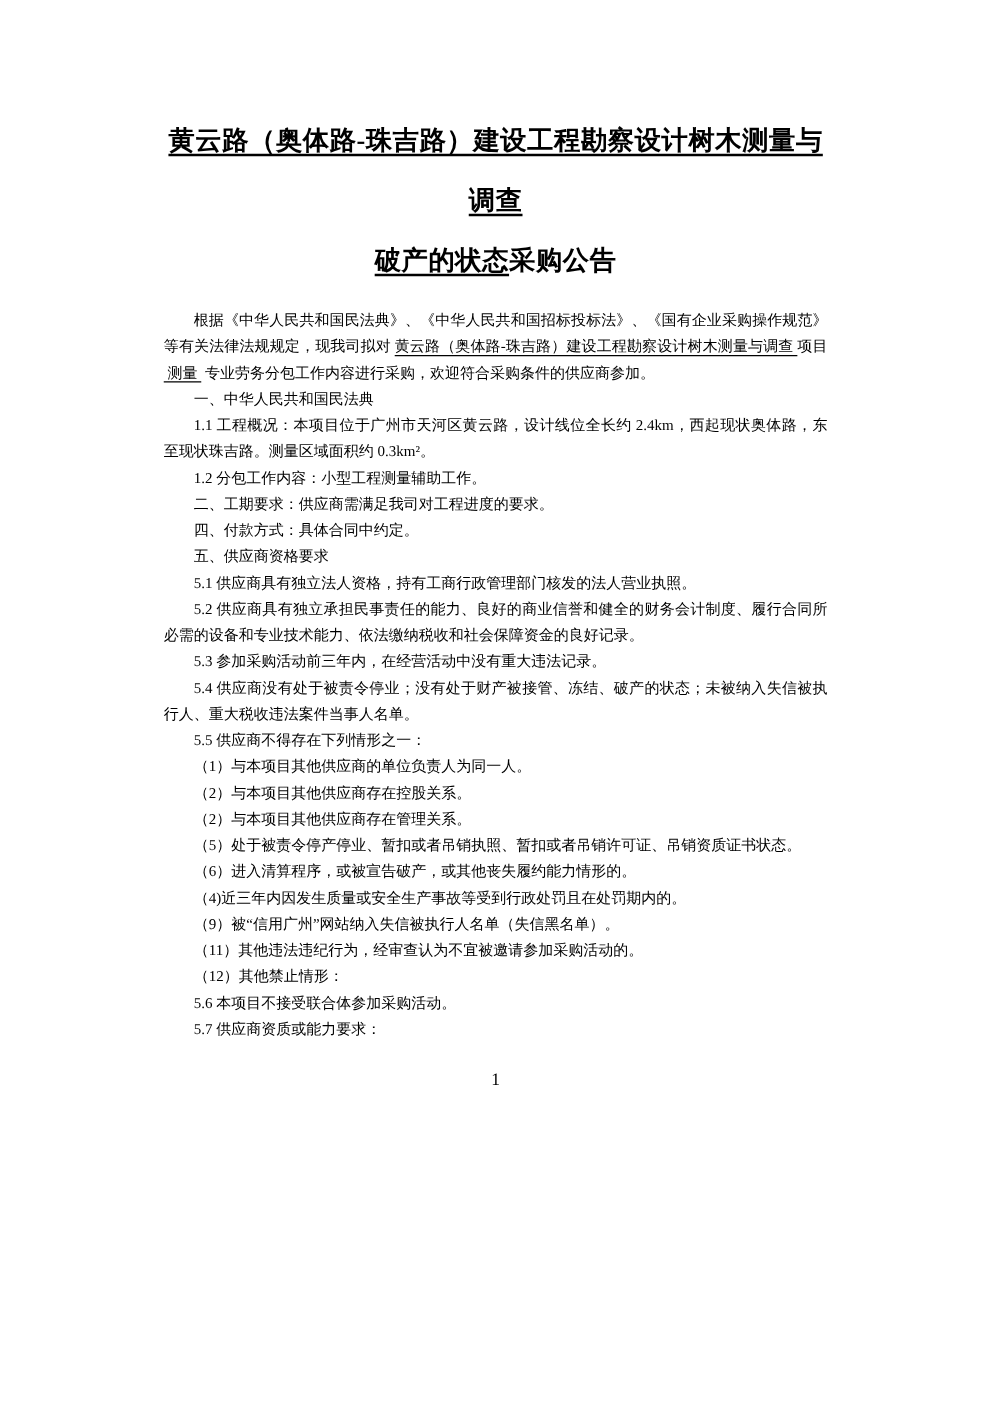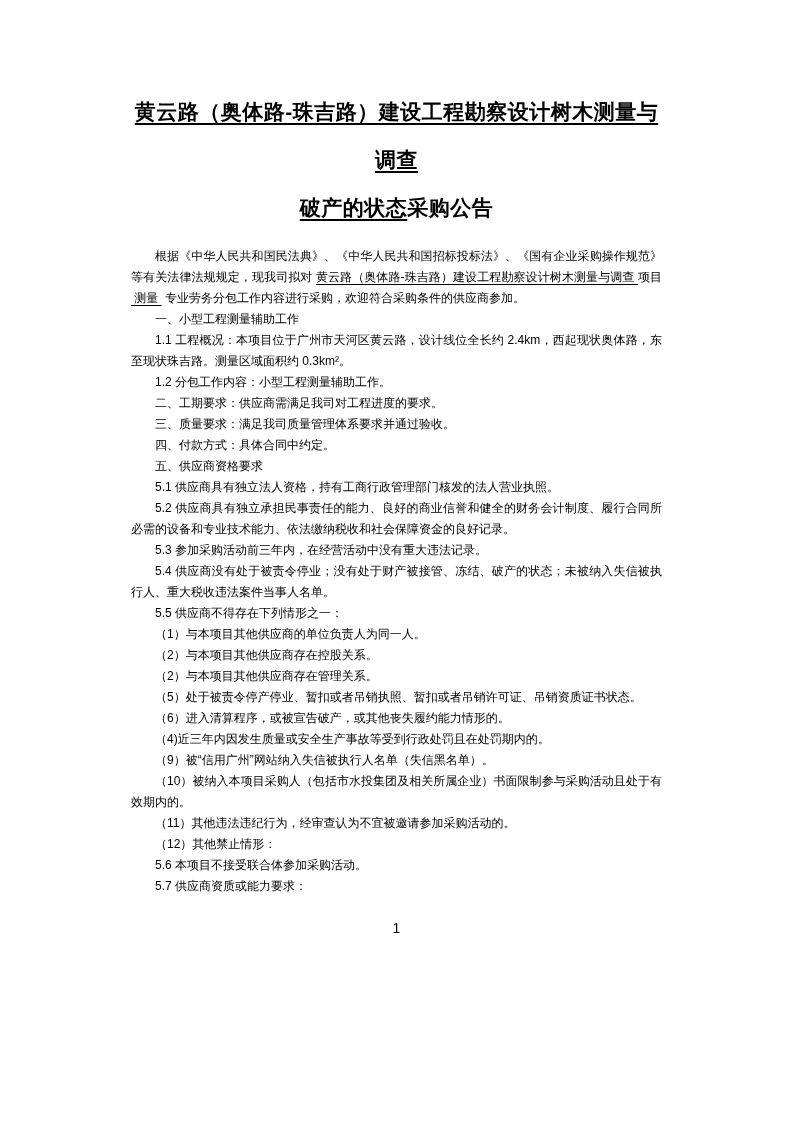--- a/index.html
+++ b/index.html
@@ -10,21 +10,21 @@
   .page {
     position: relative;
     width: 731px;
     height: 1122px;
     margin: 0 auto;
     background: #ffffff;
     color: #000000;
     box-sizing: border-box;
     padding: 88px 100px 0 100px;
     overflow: hidden;
-    font-family: Liberation Sans, sans-serif;
+    font-family: Liberation Serif, serif;
   }
   .doc-title {
     margin: 0;
     text-align: center;
     font-size: 21px;
     font-weight: 700;
     line-height: 48px;
     letter-spacing: 0.5px;
   }
   .u {
@@ -58,40 +58,38 @@
 <body>
 
 <div class="page">
 
   <h1 class="doc-title"><span class="u">黄云路（奥体路-珠吉路）建设工程勘察设计树木测量与调查</span></h1>
 
   <h1 class="doc-title"><span class="u">破产的状态</span><span>采购公告</span></h1>
 
   <div class="body-text">
       <p class="para"><span>根据《中华人民共和国民法典》、《中华人民共和国招标投标法》、《国有企业采购操作规范》等有关法律法规规定，现我司拟对 </span><span class="u">黄云路（奥体路-珠吉路）建设工程勘察设计树木测量与调查&nbsp;</span><span>项目 </span><span class="u">&nbsp;测量&nbsp;</span><span> 专业劳务分包工作内容进行采购，欢迎符合采购条件的供应商参加。</span></p>
-      <p class="para"><span>一、小型工程测量辅助工作</span></p>
+      <p class="para"><span>一、中华人民共和国民法典</span></p>
       <p class="para"><span>1.1 工程概况：本项目位于广州市天河区黄云路，设计线位全长约 2.4km，西起现状奥体路，东至现状珠吉路。测量区域面积约 0.3km²。</span></p>
       <p class="para"><span>1.2 分包工作内容：小型工程测量辅助工作。</span></p>
       <p class="para"><span>二、工期要求：供应商需满足我司对工程进度的要求。</span></p>
-      <p class="para"><span>三、质量要求：满足我司质量管理体系要求并通过验收。</span></p>
       <p class="para"><span>四、付款方式：具体合同中约定。</span></p>
       <p class="para"><span>五、供应商资格要求</span></p>
       <p class="para"><span>5.1 供应商具有独立法人资格，持有工商行政管理部门核发的法人营业执照。</span></p>
       <p class="para"><span>5.2 供应商具有独立承担民事责任的能力、良好的商业信誉和健全的财务会计制度、履行合同所必需的设备和专业技术能力、依法缴纳税收和社会保障资金的良好记录。</span></p>
       <p class="para"><span>5.3 参加采购活动前三年内，在经营活动中没有重大违法记录。</span></p>
       <p class="para"><span>5.4 供应商没有处于被责令停业；没有处于财产被接管、冻结、破产的状态；未被纳入失信被执行人、重大税收违法案件当事人名单。</span></p>
       <p class="para"><span>5.5 供应商不得存在下列情形之一：</span></p>
       <p class="para"><span>（1）与本项目其他供应商的单位负责人为同一人。</span></p>
       <p class="para"><span>（2）与本项目其他供应商存在控股关系。</span></p>
       <p class="para"><span>（2）与本项目其他供应商存在管理关系。</span></p>
       <p class="para"><span>（5）处于被责令停产停业、暂扣或者吊销执照、暂扣或者吊销许可证、吊销资质证书状态。</span></p>
       <p class="para"><span>（6）进入清算程序，或被宣告破产，或其他丧失履约能力情形的。</span></p>
       <p class="para"><span>（4)近三年内因发生质量或安全生产事故等受到行政处罚且在处罚期内的。</span></p>
       <p class="para"><span>（9）被“信用广州”网站纳入失信被执行人名单（失信黑名单）。</span></p>
-      <p class="para"><span>（10）被纳入本项目采购人（包括市水投集团及相关所属企业）书面限制参与采购活动且处于有效期内的。</span></p>
       <p class="para"><span>（11）其他违法违纪行为，经审查认为不宜被邀请参加采购活动的。</span></p>
       <p class="para"><span>（12）其他禁止情形：</span></p>
       <p class="para"><span>5.6 本项目不接受联合体参加采购活动。</span></p>
       <p class="para"><span>5.7 供应商资质或能力要求：</span></p>
     </div>
 
   <div class="page-number">1</div>
 
 </div>
 

